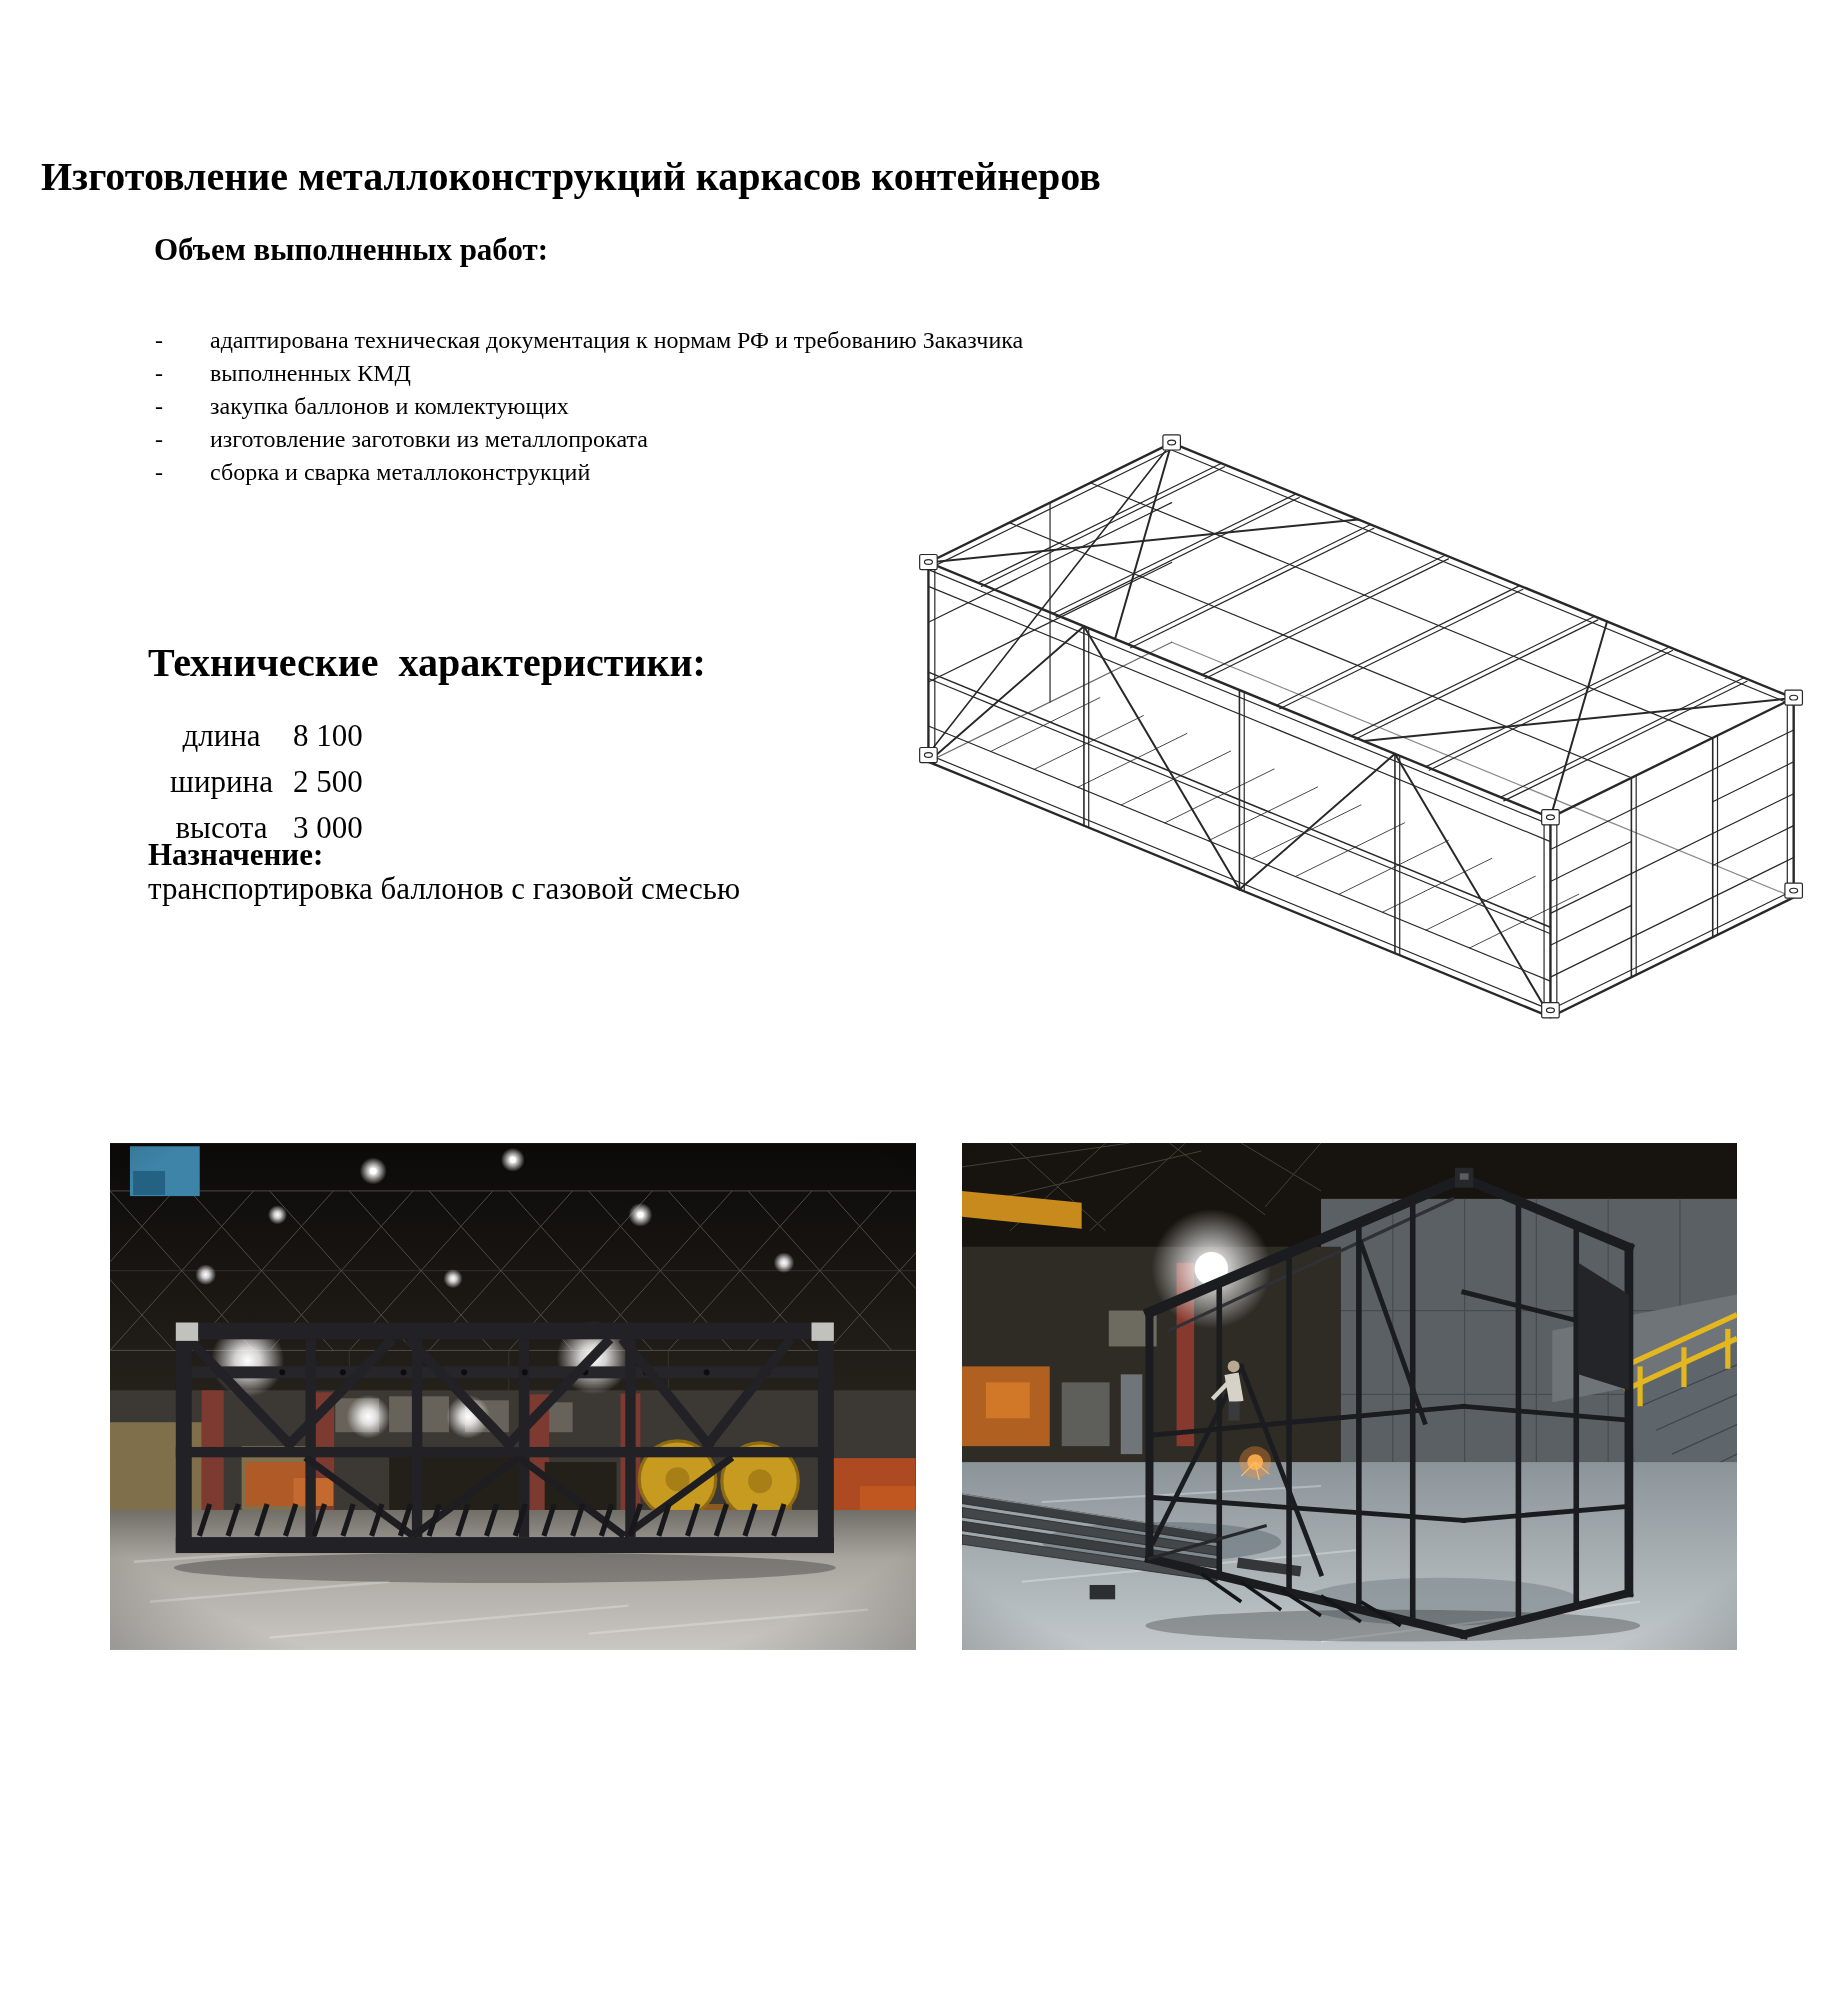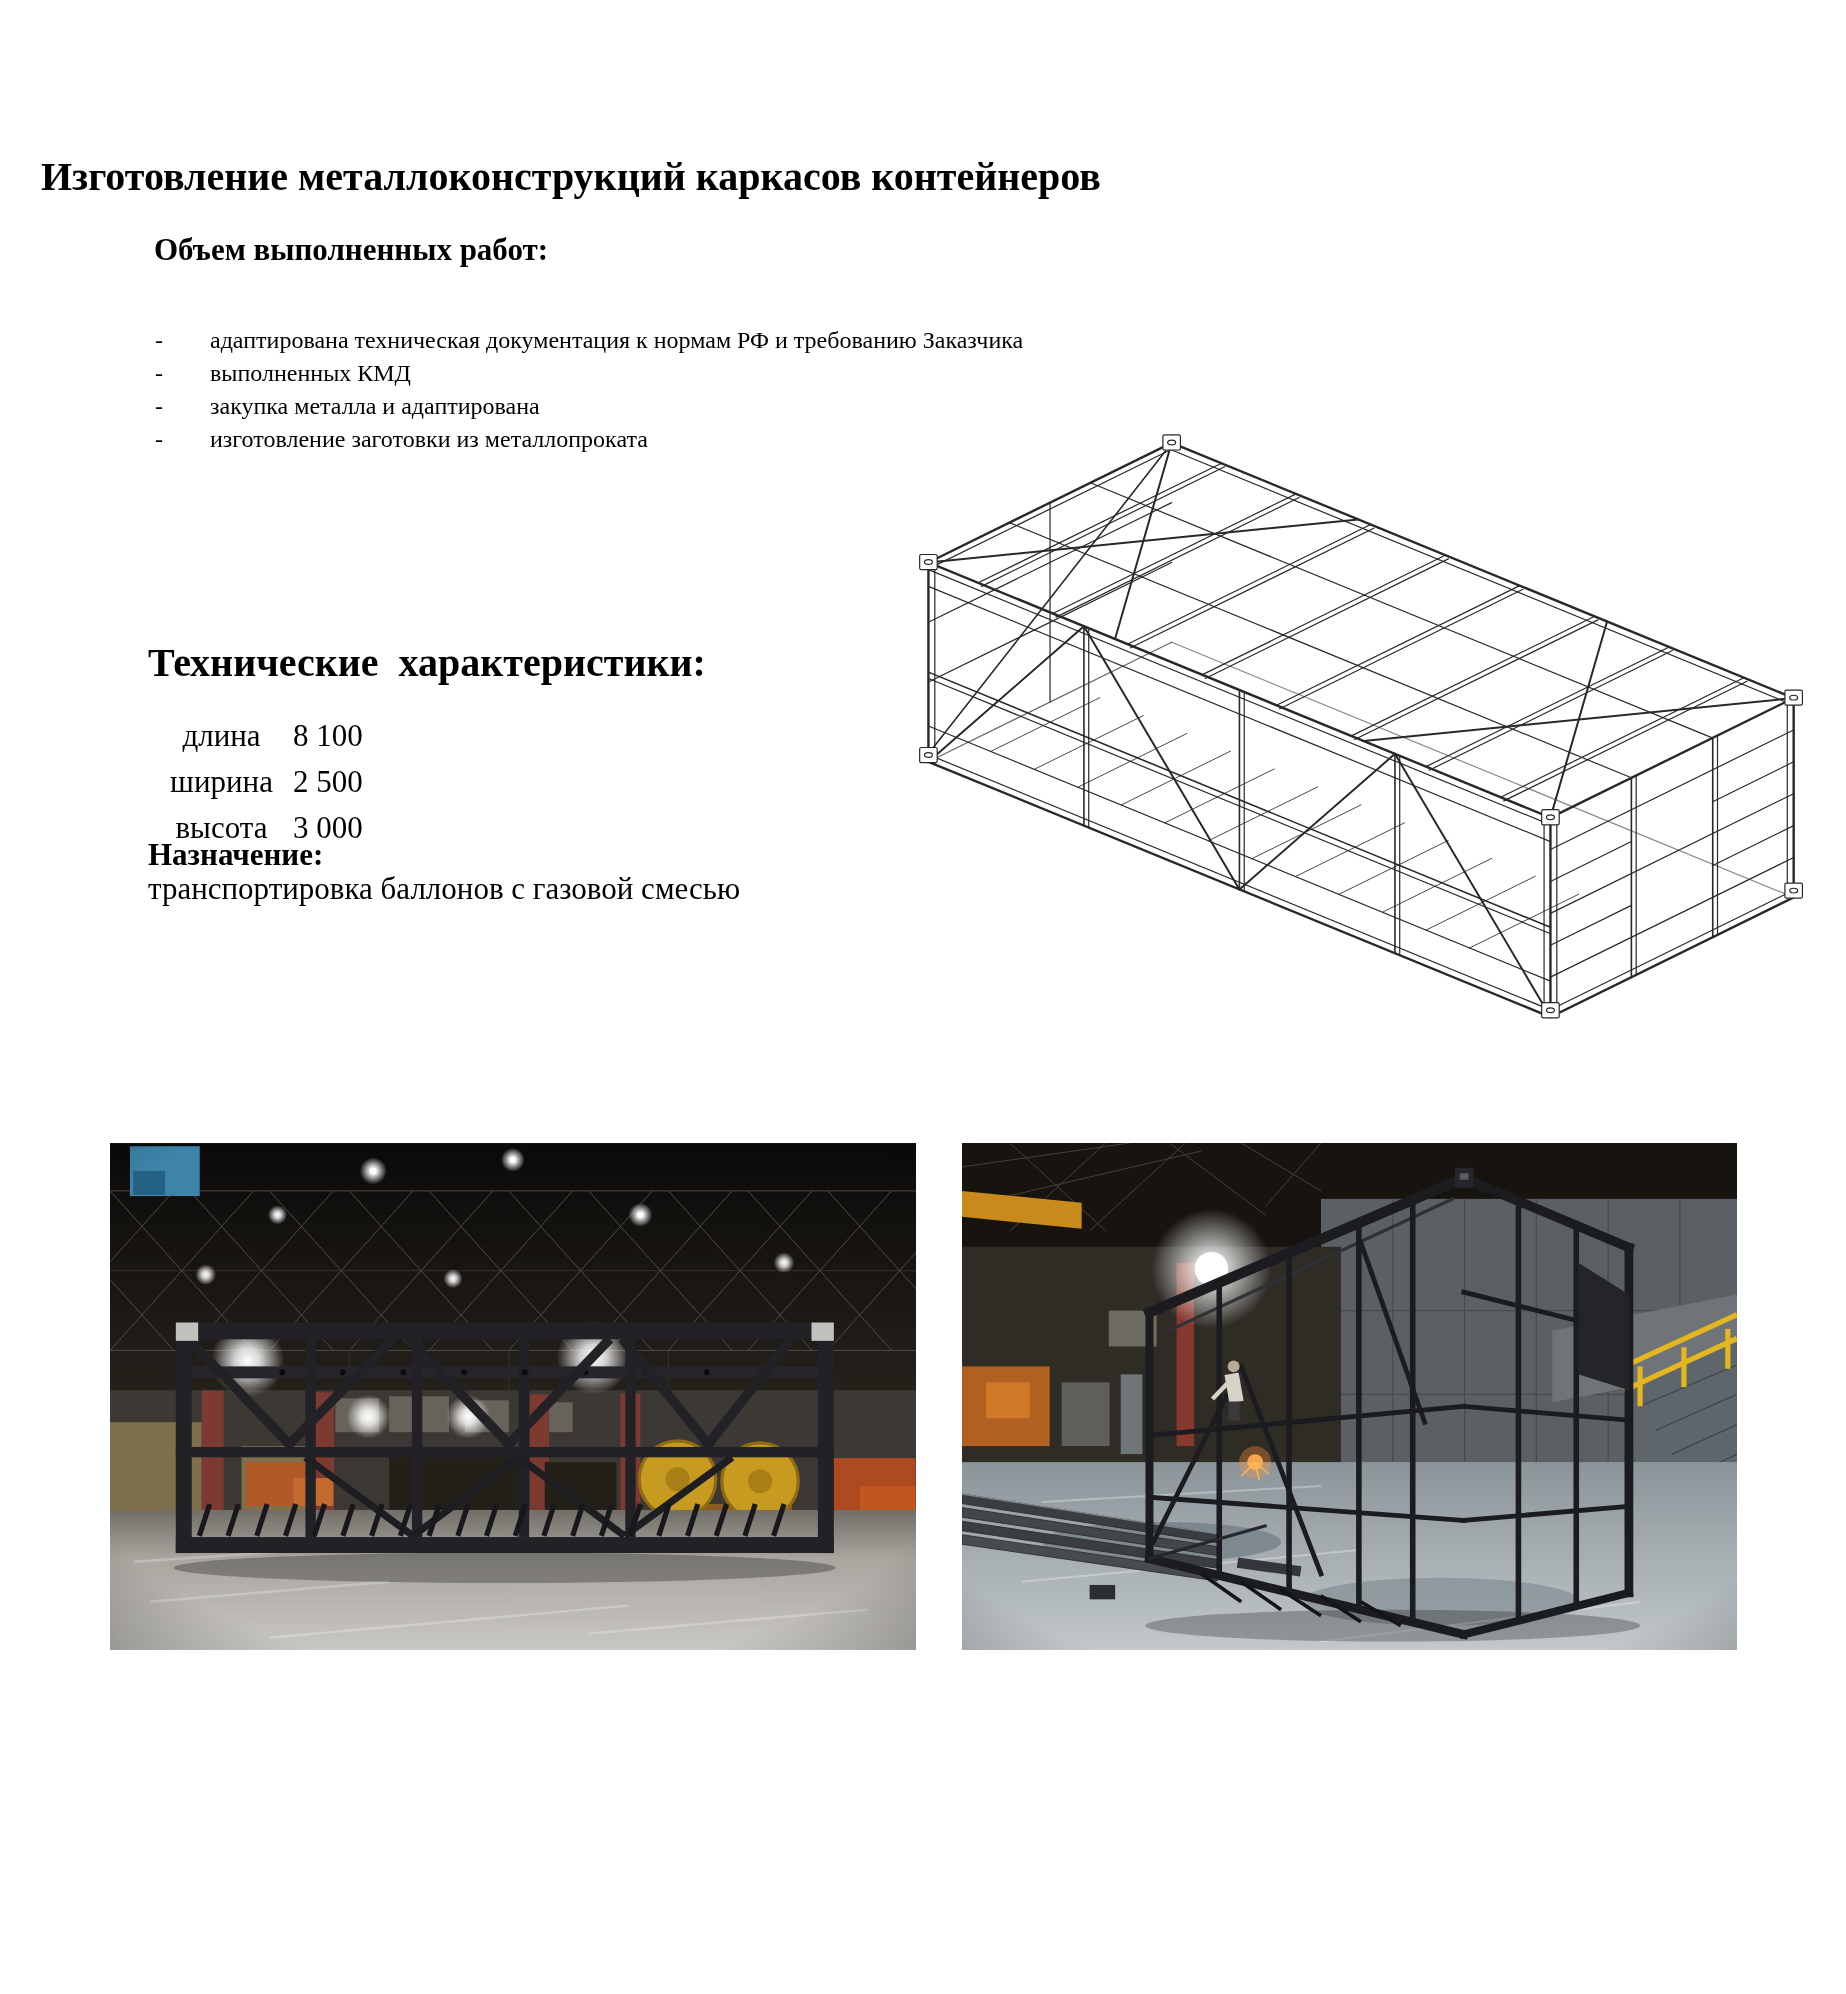--- a/index.html
+++ b/index.html
@@ -26,22 +26,23 @@
 </style>
 </head>
 <body>
 
 <div class="abs title">Изготовление металлоконструкций каркасов контейнеров</div>
 
 <div class="abs scope-h">Объем выполненных работ:</div>
 <div class="abs bullets">
   <div class="bullet-row"><span class="bullet-dash">-</span><span>адаптирована техническая документация к нормам РФ и требованию Заказчика</span></div>
   <div class="bullet-row"><span class="bullet-dash">-</span><span>выполненных КМД</span></div>
-  <div class="bullet-row"><span class="bullet-dash">-</span><span>закупка металла и адаптирована</span></div>
+  <div class="bullet-row"><span class="bullet-dash">-</span><span>закупка баллонов и комлектующих</span></div>
   <div class="bullet-row"><span class="bullet-dash">-</span><span>изготовление заготовки из металлопроката</span></div>
+  <div class="bullet-row"><span class="bullet-dash">-</span><span>сборка и сварка металлоконструкций</span></div>
 </div>
 
 <div class="abs specs-h">Технические  характеристики:</div>
 <div class="abs spec-rows">
   <div class="spec-row"><span class="spec-label">длина</span><span>8 100</span></div>
   <div class="spec-row"><span class="spec-label">ширина</span><span>2 500</span></div>
   <div class="spec-row"><span class="spec-label">высота</span><span>3 000</span></div>
 </div>
 
 <div class="abs purpose-h">Назначение:</div>

